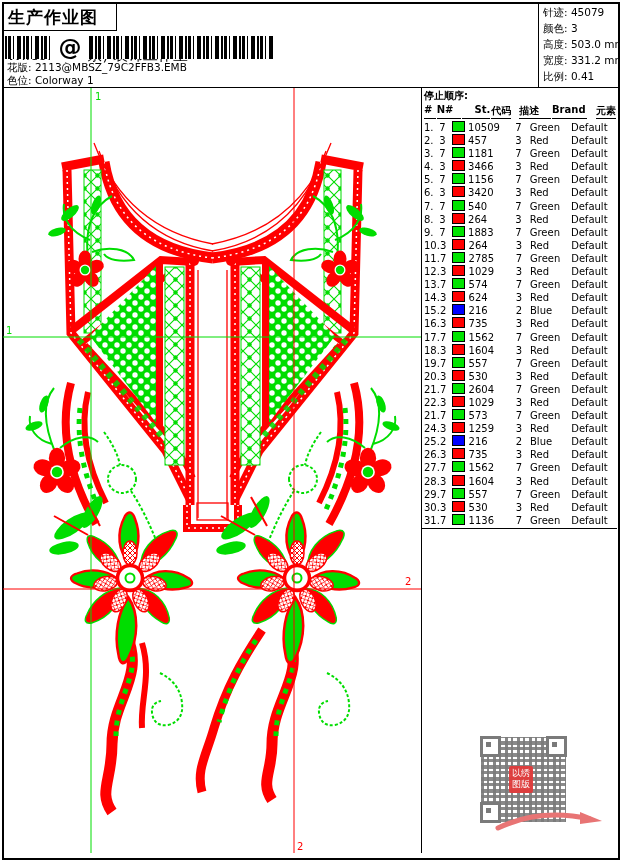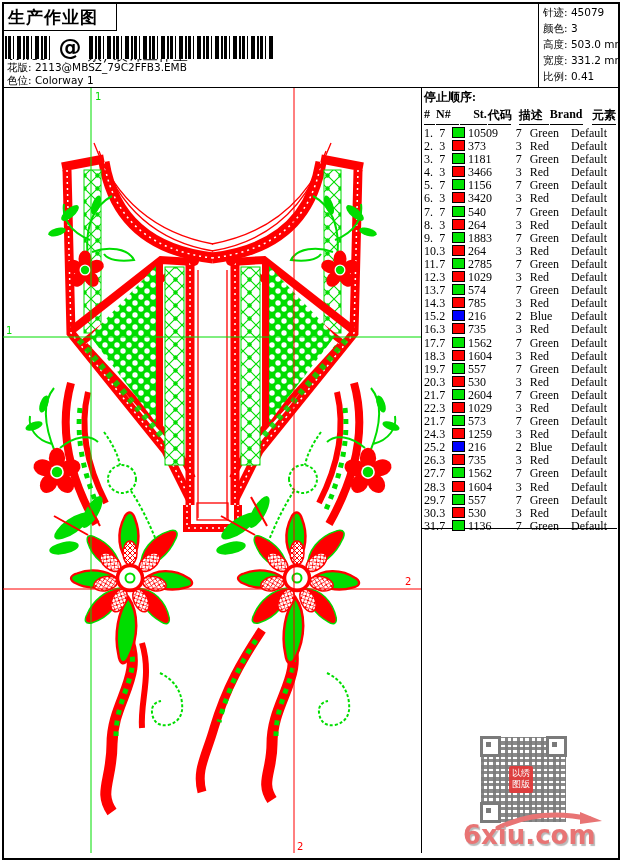--- a/index.html
+++ b/index.html
@@ -17,21 +17,21 @@
   .title-cell{position:absolute;left:4px;top:4px;width:112px;height:26px;border-right:1px solid #000;border-bottom:1px solid #000;}
   .title{font-size:17px;font-weight:bold;padding:2px 0 0 4px;letter-spacing:1px;white-space:nowrap;}
   .studio{position:absolute;left:7px;top:22px;font-size:15px;white-space:nowrap;margin-top:24px;}
   .barcode{position:absolute;left:5px;top:36px;width:268px;height:23px;
     background:repeating-linear-gradient(90deg,#000 0 2px,#fff 2px 3px,#000 3px 6px,#fff 6px 8px,#000 8px 9px,#fff 9px 12px,#000 12px 16px,#fff 16px 18px);}
   .barcode-at{position:absolute;left:48px;top:-4px;width:34px;height:30px;background:#fff;
     font-size:23px;font-weight:bold;text-align:center;line-height:30px;}
   .hline{position:absolute;left:7px;font-size:10.5px;white-space:nowrap;}
   .info-box{position:absolute;left:543px;top:4px;width:74px;font-size:10.5px;line-height:16px;white-space:nowrap;}
   
-  .stable{position:absolute;left:422px;top:88px;width:195px;height:440px;border-bottom:1px solid #000;font-size:12px;font-family:Liberation Serif, serif;}
+  .stable{position:absolute;left:422px;top:88px;width:195px;height:440px;border-bottom:1px solid #000;font-size:10px;}
   .st-title{padding:1px 0 0 2px;font-weight:bold;white-space:nowrap;}
   .st-head{display:flex;font-weight:bold;margin-top:1px;padding-left:2px;}
   .st-head span{border-bottom:1px solid #000;margin-right:1px;white-space:nowrap;}
   .h1{width:14px}.h2{width:29px}.h3{width:34px;text-align:right}.h4{width:23px;text-align:left}
   .h5{width:38px;margin-left:7px}.h6{width:42px}.h7{margin-left:8px}
   .st-rows{margin-top:2px;}
   .trow{display:flex;height:13.1px;line-height:13.1px;padding-left:2px;}
   .c1{width:16px}.c2{width:13px}.c3{width:17px}
   .c4{width:34px;}.c5{width:22px;text-align:right}
   .c6{width:40px;padding-left:8px}.c7{width:48px;padding-left:3px}
@@ -296,21 +296,21 @@
           <span class="c3"><span class="sw" style="background: rgb(0, 228, 0);"></span></span>
           <span class="c4">10509</span>
           <span class="c5">7</span>
           <span class="c6">Green</span>
           <span class="c7">Default</span>
         </div>
         <div class="trow">
           <span class="c1">2.</span>
           <span class="c2">3</span>
           <span class="c3"><span class="sw" style="background: rgb(255, 0, 0);"></span></span>
-          <span class="c4">373</span>
+          <span class="c4">457</span>
           <span class="c5">3</span>
           <span class="c6">Red</span>
           <span class="c7">Default</span>
         </div>
         <div class="trow">
           <span class="c1">3.</span>
           <span class="c2">7</span>
           <span class="c3"><span class="sw" style="background: rgb(0, 228, 0);"></span></span>
           <span class="c4">1181</span>
           <span class="c5">7</span>
@@ -404,21 +404,21 @@
           <span class="c3"><span class="sw" style="background: rgb(0, 228, 0);"></span></span>
           <span class="c4">574</span>
           <span class="c5">7</span>
           <span class="c6">Green</span>
           <span class="c7">Default</span>
         </div>
         <div class="trow">
           <span class="c1">14.</span>
           <span class="c2">3</span>
           <span class="c3"><span class="sw" style="background: rgb(255, 0, 0);"></span></span>
-          <span class="c4">785</span>
+          <span class="c4">624</span>
           <span class="c5">3</span>
           <span class="c6">Red</span>
           <span class="c7">Default</span>
         </div>
         <div class="trow">
           <span class="c1">15.</span>
           <span class="c2">2</span>
           <span class="c3"><span class="sw" style="background: rgb(0, 0, 255);"></span></span>
           <span class="c4">216</span>
           <span class="c5">2</span>
@@ -581,14 +581,13 @@
       </div>
     <div class="qf bl">
         <div></div>
       </div>
   </div>
   <div class="stamp">以绣图版</div>
   <svg class="swoosh" width="158" height="32">
     <path d="M36 24 Q78 4 128 15" fill="none" style="stroke:var(--pink);stroke-width:5;stroke-linecap:round"></path>
     <path d="M118 8 L140 17 L118 20 Z" style="fill:var(--pink)"></path>
   </svg>
-  <div class="wm">6xiu.com</div>
 </div>
 
 </body></html>

